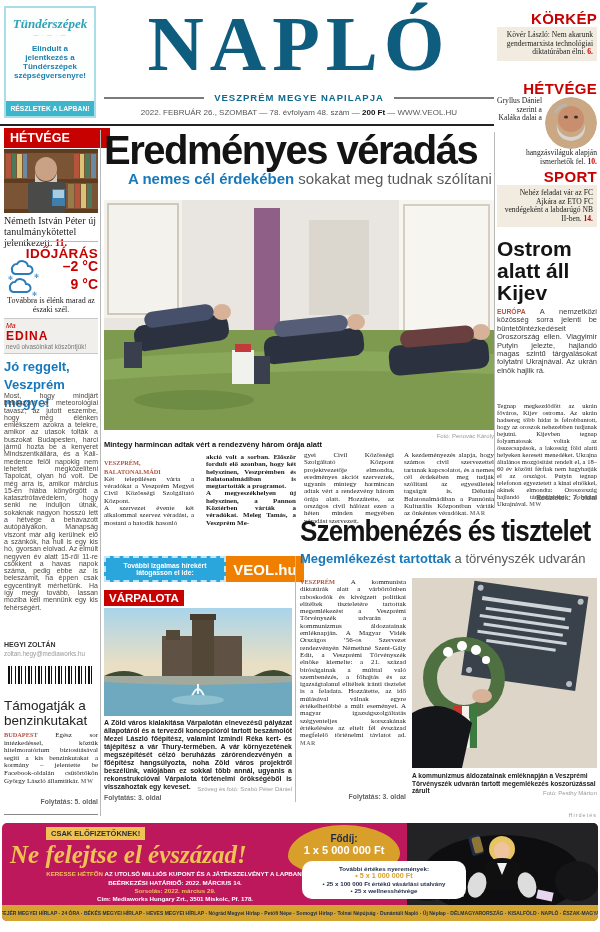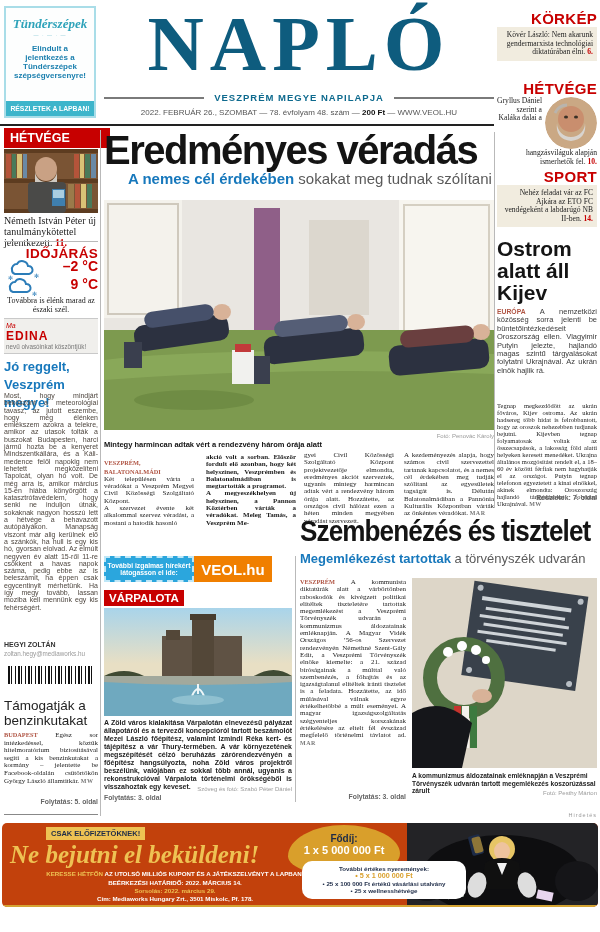--- a/index.html
+++ b/index.html
@@ -67,21 +67,21 @@
   .memcap{font-weight:700;font-size:6.6px;line-height:7.6px;color:#222;}
   .hird{font-size:5.5px;color:#999;letter-spacing:1px;}
   
   .rr{left:497px;width:100px;}
   .rr-text{font-family:"Liberation Serif",serif;font-size:7.6px;line-height:8.6px;text-align:right;color:#222;}
   .kijev-head{font-weight:700;font-size:21px;line-height:22px;color:#141414;}
   .kijev-lead{font-size:7.5px;line-height:8.4px;color:#3a3a3a;text-align:justify;}
   .kijev-body{font-family:"Liberation Serif",serif;font-size:6.5px;line-height:7px;text-align:justify;color:#1c1c1c;}
   .avatar-circ{width:52px;height:52px;border-radius:50%;overflow:hidden;float:right;margin-left:3px;}
   
-  .promo{left:2px;top:823px;width:596px;height:84px;background:#c2410c;border-radius:5px;overflow:hidden;}
+  .promo{left:2px;top:823px;width:596px;height:98px;background:#be185d;border-radius:5px;overflow:hidden;}
   .promo-badge{position:absolute;left:44px;top:4px;background:#eec253;color:#1d2b47;font-weight:700;font-size:7.5px;padding:2px 5px;}
   .promo-line1{position:absolute;left:120px;top:6px;width:230px;color:#fff;font-weight:700;font-size:10.5px;}
   .promo-script{position:absolute;left:8px;top:18px;width:330px;font-family:"Liberation Serif",serif;font-style:italic;font-weight:700;font-size:25px;color:#eec253;white-space:nowrap;}
   .promo-small{position:absolute;left:8px;width:330px;text-align:center;color:#fff;font-weight:700;font-size:6.2px;}
   .promo-small .yl{color:#eec253;}
   .prize{position:absolute;left:286px;top:2px;width:112px;height:52px;background:#d99f2b;border-radius:50% 50% 46% 54%/60% 55% 45% 40%;color:#1d2b47;text-align:center;padding-top:8px;box-sizing:border-box;}
   .prize .l1{font-weight:700;font-size:10px;}
   .prize .l2{font-weight:700;font-size:11px;color:#fff;}
   .bubble{position:absolute;left:300px;top:38px;width:152px;background:#fff;border-radius:10px;padding:4px 6px;color:#1d2b47;font-weight:700;font-size:6.2px;text-align:center;line-height:7.4px;}
   .bubble .gold{color:#d99f2b;font-size:7.2px;}
@@ -230,21 +230,21 @@
 A szervezet évente két alkalommal szervez véradást, a mostani a hatodik hasonló</span>
   </p>
   <p class="abs artcol pre" style="left:204px;top:452px;width:90px;margin:2px;font-weight:bold;">akció volt a sorban. Először fordult elő azonban, hogy két helyszínen, Veszprémben és Balatonalmádiban is megtartották a programot.
 A megyeszékhelyen új helyszínen, a Pannon Köztérben várták a véradókat. Meleg Tamás, a Veszprém Me-</p>
   <p class="abs artcol" style="left:304px;top:452px;width:90px;margin:0;">gyei Civil Közösségi Szolgáltató Központ projektvezetője elmondta, eredményes akciót szerveztek, ugyanis mintegy harmincan adtak vért a rendezvény három órája alatt. Hozzátette, az országos civil hálózat ezen a héten minden megyében véradást szervezett.</p>
   <p class="abs artcol" style="left:404px;top:452px;width:90px;margin:0;">
     <span>A kezdeményezés alapja, hogy számos civil szervezettel tartanak kapcsolatot, és a nemes cél érdekében meg tudják szólítani az egyesületek tagságát is. Délután Balatonalmádiban a Pannónia Kulturális Központban várták az önkéntes véradókat.</span>
     <span class="sig">MAR</span>
   </p>
 
-  <div class="abs veol-banner" style="left:104px;top:556px;width:168px;border-radius:8px;">
+  <div class="abs veol-banner" style="left:104px;top:556px;width:200px;border-radius:8px;">
     <div class="veol-left">További izgalmas hírekért látogasson el ide:</div>
     <div class="veol-right">VEOL.hu</div>
   </div>
   <div class="abs" style="left:104px;top:588px;width:188px;">
     <span class="varp-tag">VÁRPALOTA</span>
     <span class="varp-head">Megszépítették</span>
   </div>
   <div class="abs" style="left:104px;top:608px;width:188px;height:108px;">
     <svg width="188" height="108" viewBox="0 0 188 108" preserveAspectRatio="none">
       <defs>
@@ -367,21 +367,21 @@
     <span>Tegnap megkezdődött az ukrán főváros, Kijev ostroma. Az ukrán hadsereg több hidat is felrobbantott, hogy az oroszok nehezebben tudjanak bejutni.</span>
     <span>Kijevben tegnap folyamatosak voltak az összecsapások, a lakosság föld alatti helyeken keresett menedéket. Ukrajna általános mozgósítást rendelt el, a 18–60 év közötti férfiak nem hagyhatják el az országot.</span>
     <span>Putyin tegnap telefonon egyeztetett a kínai elnökkel, akinek elmondta: Oroszország hajlandó tárgyalásokat folytatni Ukrajnával.</span>
     <span class="sig">MW</span>
   </p>
   <div class="abs rr more" style="top:494px;font-size:7px;text-align:right;">Részletek: 7. oldal</div>
   <div class="vrule" style="left:494px;top:132px;height:376px;"></div>
 
   <div class="abs promo">
     <div class="promo-badge">CSAK ELŐFIZETŐKNEK!</div>
-    <div class="promo-script">Ne bejutni el beküldeni!</div>
+    <div class="promo-script">Ne felejtse el évszázad!</div>
     <div class="promo-small" style="top:47px;">
       <span class="yl">KERESSE HÉTFŐN</span><span> AZ UTOLSÓ MILLIÓS KUPONT ÉS A JÁTÉKSZELVÉNYT A LAPBAN!</span>
     </div>
     <div class="promo-small" style="top:56px;">BEÉRKEZÉSI HATÁRIDŐ: 2022. MÁRCIUS 14.</div>
     <div class="promo-small yl" style="top:64px;color:#eec253;">Sorsolás: 2022. március 29.</div>
     <div class="promo-small" style="top:72px;">Cím: Mediaworks Hungary Zrt., 3501 Miskolc, Pf. 178.</div>
     <div class="abs" style="left:405px;top:0;width:191px;height:82px;">
       <svg width="191" height="82" viewBox="0 0 191 82" preserveAspectRatio="none">
         <rect width="191" height="82" fill="#232326"></rect>
         <ellipse cx="95" cy="52" rx="80" ry="40" fill="#0e0e10"></ellipse>

